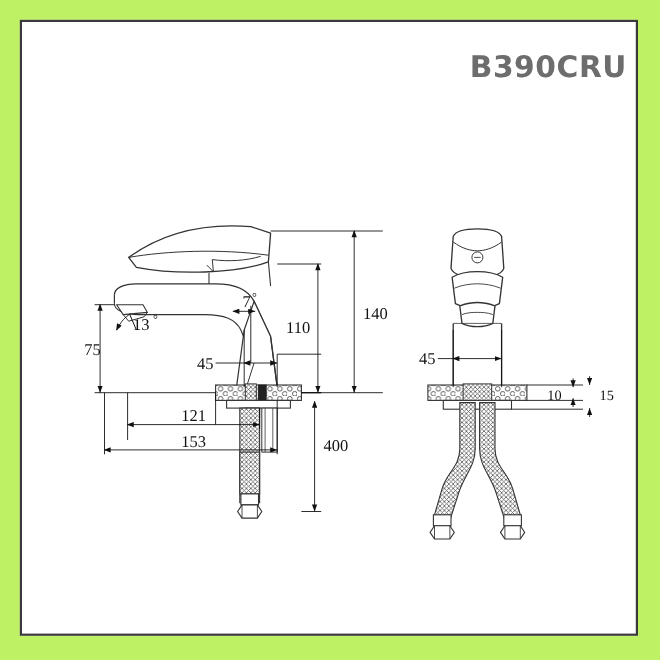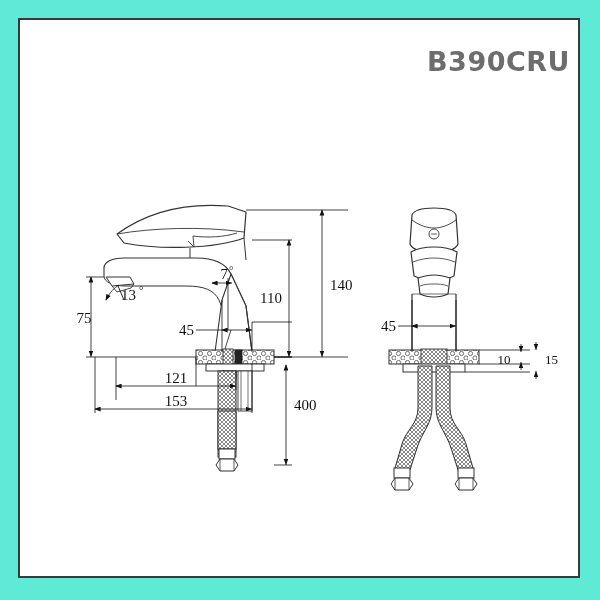--- a/index.html
+++ b/index.html
@@ -1,18 +1,18 @@
 <!DOCTYPE html>
 <html><head>
 <meta charset="utf-8">
 <style>
   html,body{margin:0;padding:0;background:#ffffff;}
   body{width:600px;height:600px;overflow:hidden;
        font-family:"Liberation Serif",serif;}
-  #sheet{position:relative;width:600px;height:600px;background:#5eead4;}
+  #sheet{position:relative;width:600px;height:600px;background:#bef264;}
   #frame{position:absolute;left:18px;top:18px;width:562px;height:560px;
          border:2px solid #3a3a3a;box-sizing:border-box;background:#fff;}
   #title{position:absolute;right:30px;top:46px;font-family:"DejaVu Sans",sans-serif;
          font-weight:bold;font-size:27px;color:#6d6d6d;letter-spacing:.5px;}
   svg{position:absolute;left:0;top:0;}
   .dimtxt{font-family:"Liberation Serif",serif;font-size:15px;fill:#111;}
   .dimtxt.sm{font-size:13px;}
   .deg{font-size:11px;}
 </style>
 </head>

